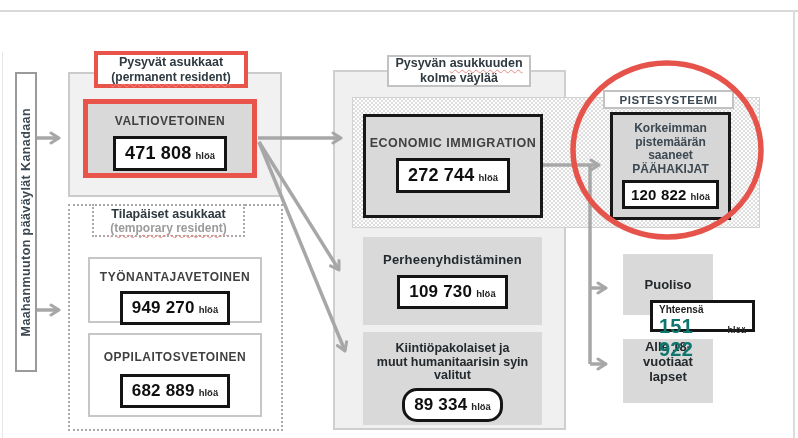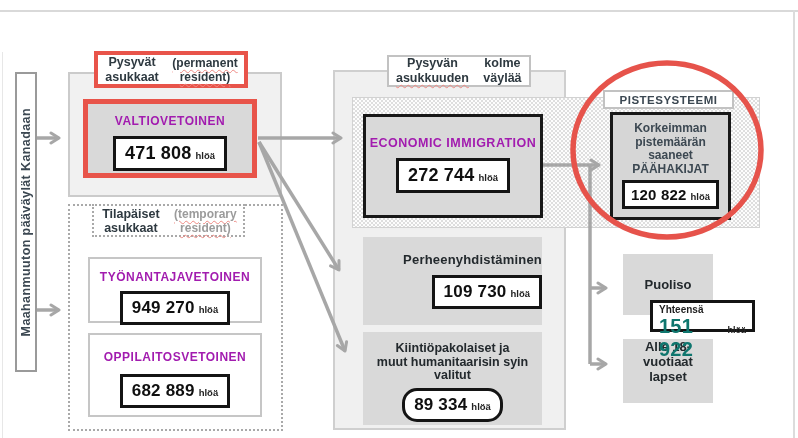--- a/index.html
+++ b/index.html
@@ -26,56 +26,56 @@
   .path-panel { left:333px; top:70px; width:233px; height:360px; background:#f0f0f0; border-color:#cfcfcf; }
   .temp-panel { left:68px; top:204px; width:215px; height:227px; background:transparent; border:2px dotted #a9a9a9; }
 
   .hatch { left:352px; top:97px; width:408px; height:131px; border:1px solid #d2d2d2; background-color:#fdfdfd;
            background-image:
              linear-gradient(45deg,#dedede 25%,transparent 25%,transparent 75%,#dedede 75%),
              linear-gradient(45deg,#dedede 25%,transparent 25%,transparent 75%,#dedede 75%);
            background-size:4px 4px; background-position:0 0,2px 2px; }
 
   
-  .tag { background:#fff; display:flex; flex-direction:row; align-items:center; justify-content:center;
+  .tag { background:#fff; display:flex; flex-direction:column; align-items:center; justify-content:center;
          text-align:center; z-index:5; }
   .tag-red  { left:94px; top:51px; width:154px; height:37px; border:4px solid #e8544a; }
   .tag-red .l1 { font-size:12.5px; line-height:15px; font-weight:800; color:#2e3940; }
   .tag-red .l2 { font-size:12px;  line-height:14px; font-weight:800; color:#2e3940; }
   .tag-temp { left:92px; top:204px; width:153px; height:33px; border:2px dotted #a9a9a9; }
   .tag-temp .l1 { font-size:12.5px; line-height:14px; font-weight:800; color:#2e3940; }
   .tag-temp .l2 { font-size:12px;  line-height:14px; font-weight:600; color:#9b9b9b; }
   .tag-path { left:387px; top:55px; width:144px; height:32px; border:2px solid #c2c2c2; }
   .tag-path div { font-size:12.5px; line-height:15px; font-weight:800; color:#2e3940; }
   .tag-points { left:603px; top:90px; width:131px; height:19px; border:2px solid #c2c2c2; }
   .tag-points span { font-size:11.5px; font-weight:800; color:#3c4852; letter-spacing:.5px; }
 
   .squiggle { text-decoration:underline; text-decoration-style:wavy; text-decoration-color:#ef8a84;
               text-decoration-thickness:1px; text-underline-offset:2px; }
 
   
   .vbox { display:flex; flex-direction:column; align-items:center; z-index:3; }
-  .box-title { font-weight:800; color:#a21caf; letter-spacing:.5px; white-space:nowrap; }
+  .box-title { font-weight:800; color:#404040; letter-spacing:.5px; white-space:nowrap; }
   .dark-title { color:#23292d; letter-spacing:.2px; }
 
   .valtio { left:83px; top:99px; width:174px; height:79px; background:#d9d9d9; border:5px solid #e8544a;
             padding-top:10px; gap:8px; }
   .valtio .box-title { font-size:12px; }
 
   .employer { left:88px; top:257px; width:174px; height:66px; background:#fff; border:2px solid #c6c6c6;
               padding-top:11px; gap:7px; }
   .employer .box-title, .school .box-title { font-size:12px; }
   .school { left:88px; top:333px; width:174px; height:84px; background:#fff; border:2px solid #c6c6c6;
             padding-top:15px; gap:10px; }
 
   .economic { left:363px; top:114px; width:180px; height:104px; background:#d9d9d9; border:3px solid #181818;
               padding-top:19px; gap:8px; }
   .economic .box-title { font-size:12.5px; }
 
-  .family { left:363px; top:237px; width:179px; height:88px; background:#d9d9d9; padding-top:15px; gap:8px;align-items:flex-end; }
+  .family { left:363px; top:237px; width:179px; height:88px; background:#d9d9d9; padding-top:15px; gap:8px; }
   .family .box-title { font-size:13px; }
   .refugee { left:363px; top:332px; width:179px; height:93px; background:#d9d9d9; padding-top:10px; }
   .refugee .tl { font-size:12.5px; line-height:13.5px; font-weight:800; color:#23292d; text-align:center; }
   .refugee .num-box { margin-top:5px;border-radius:15px; }
 
   .principal { left:610px; top:112px; width:121px; height:108px; background:#d6d6d6; border:3px solid #181818;
                padding-top:7px; }
   .principal .tl { font-size:12px; line-height:13.5px; font-weight:700; color:#3c4852; text-align:center; }
   .principal .num-box { margin-top:4px; padding:3px 6px; }
 

